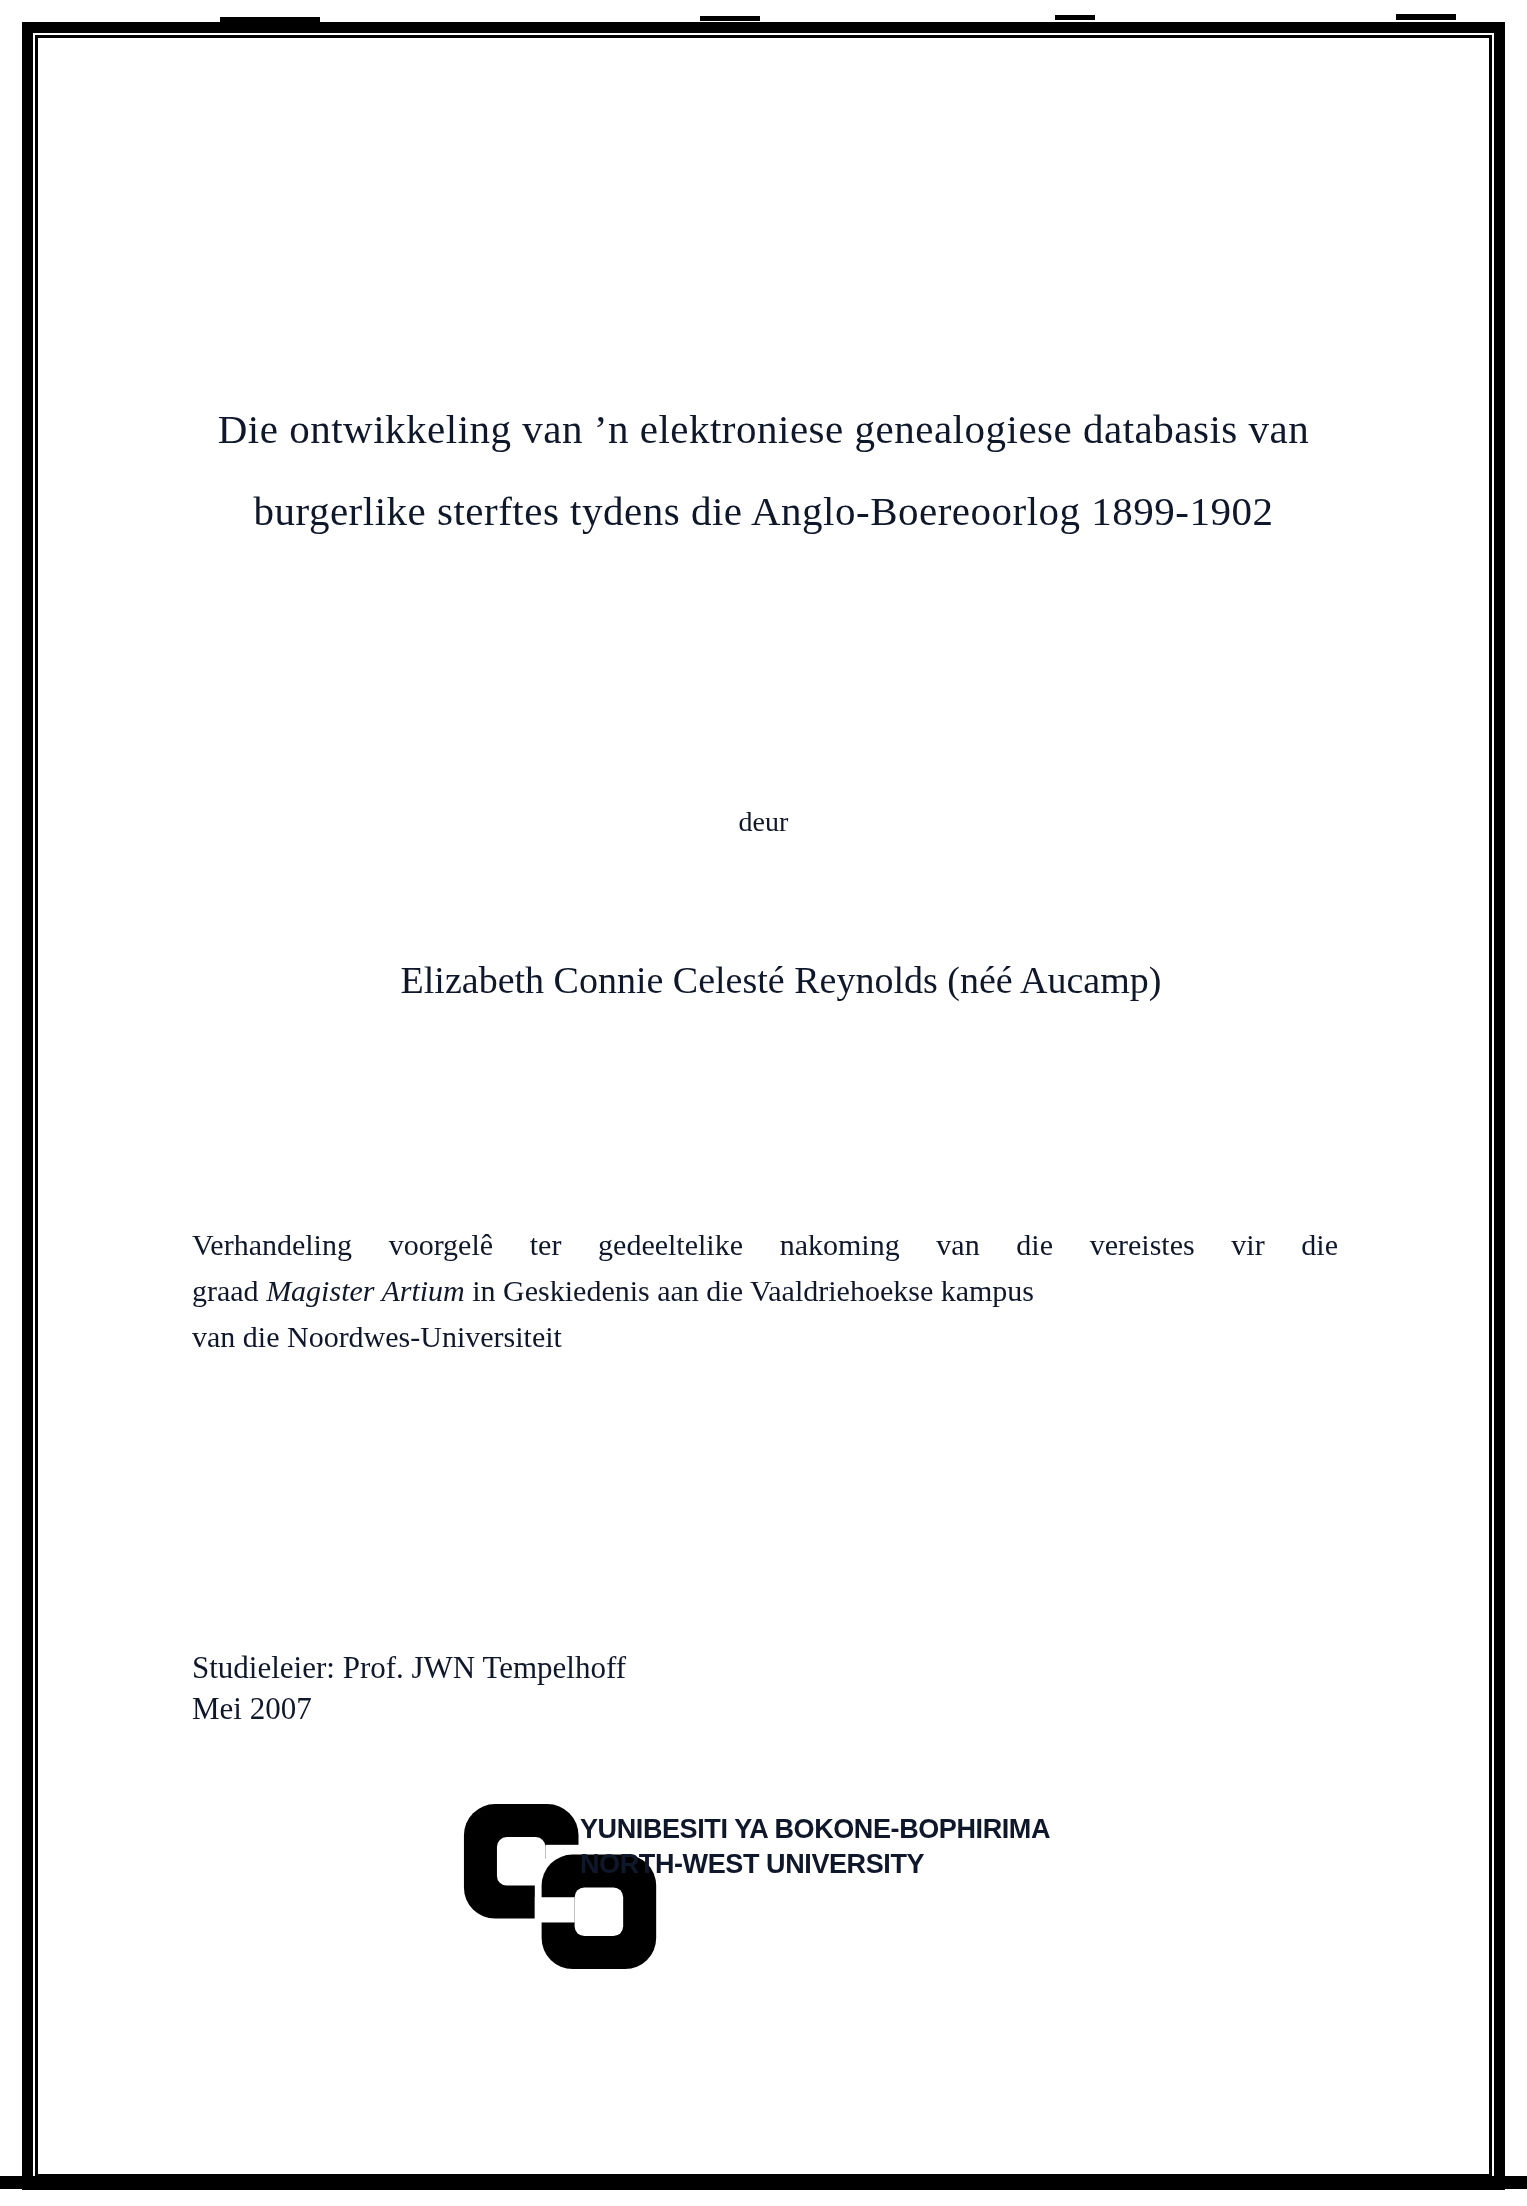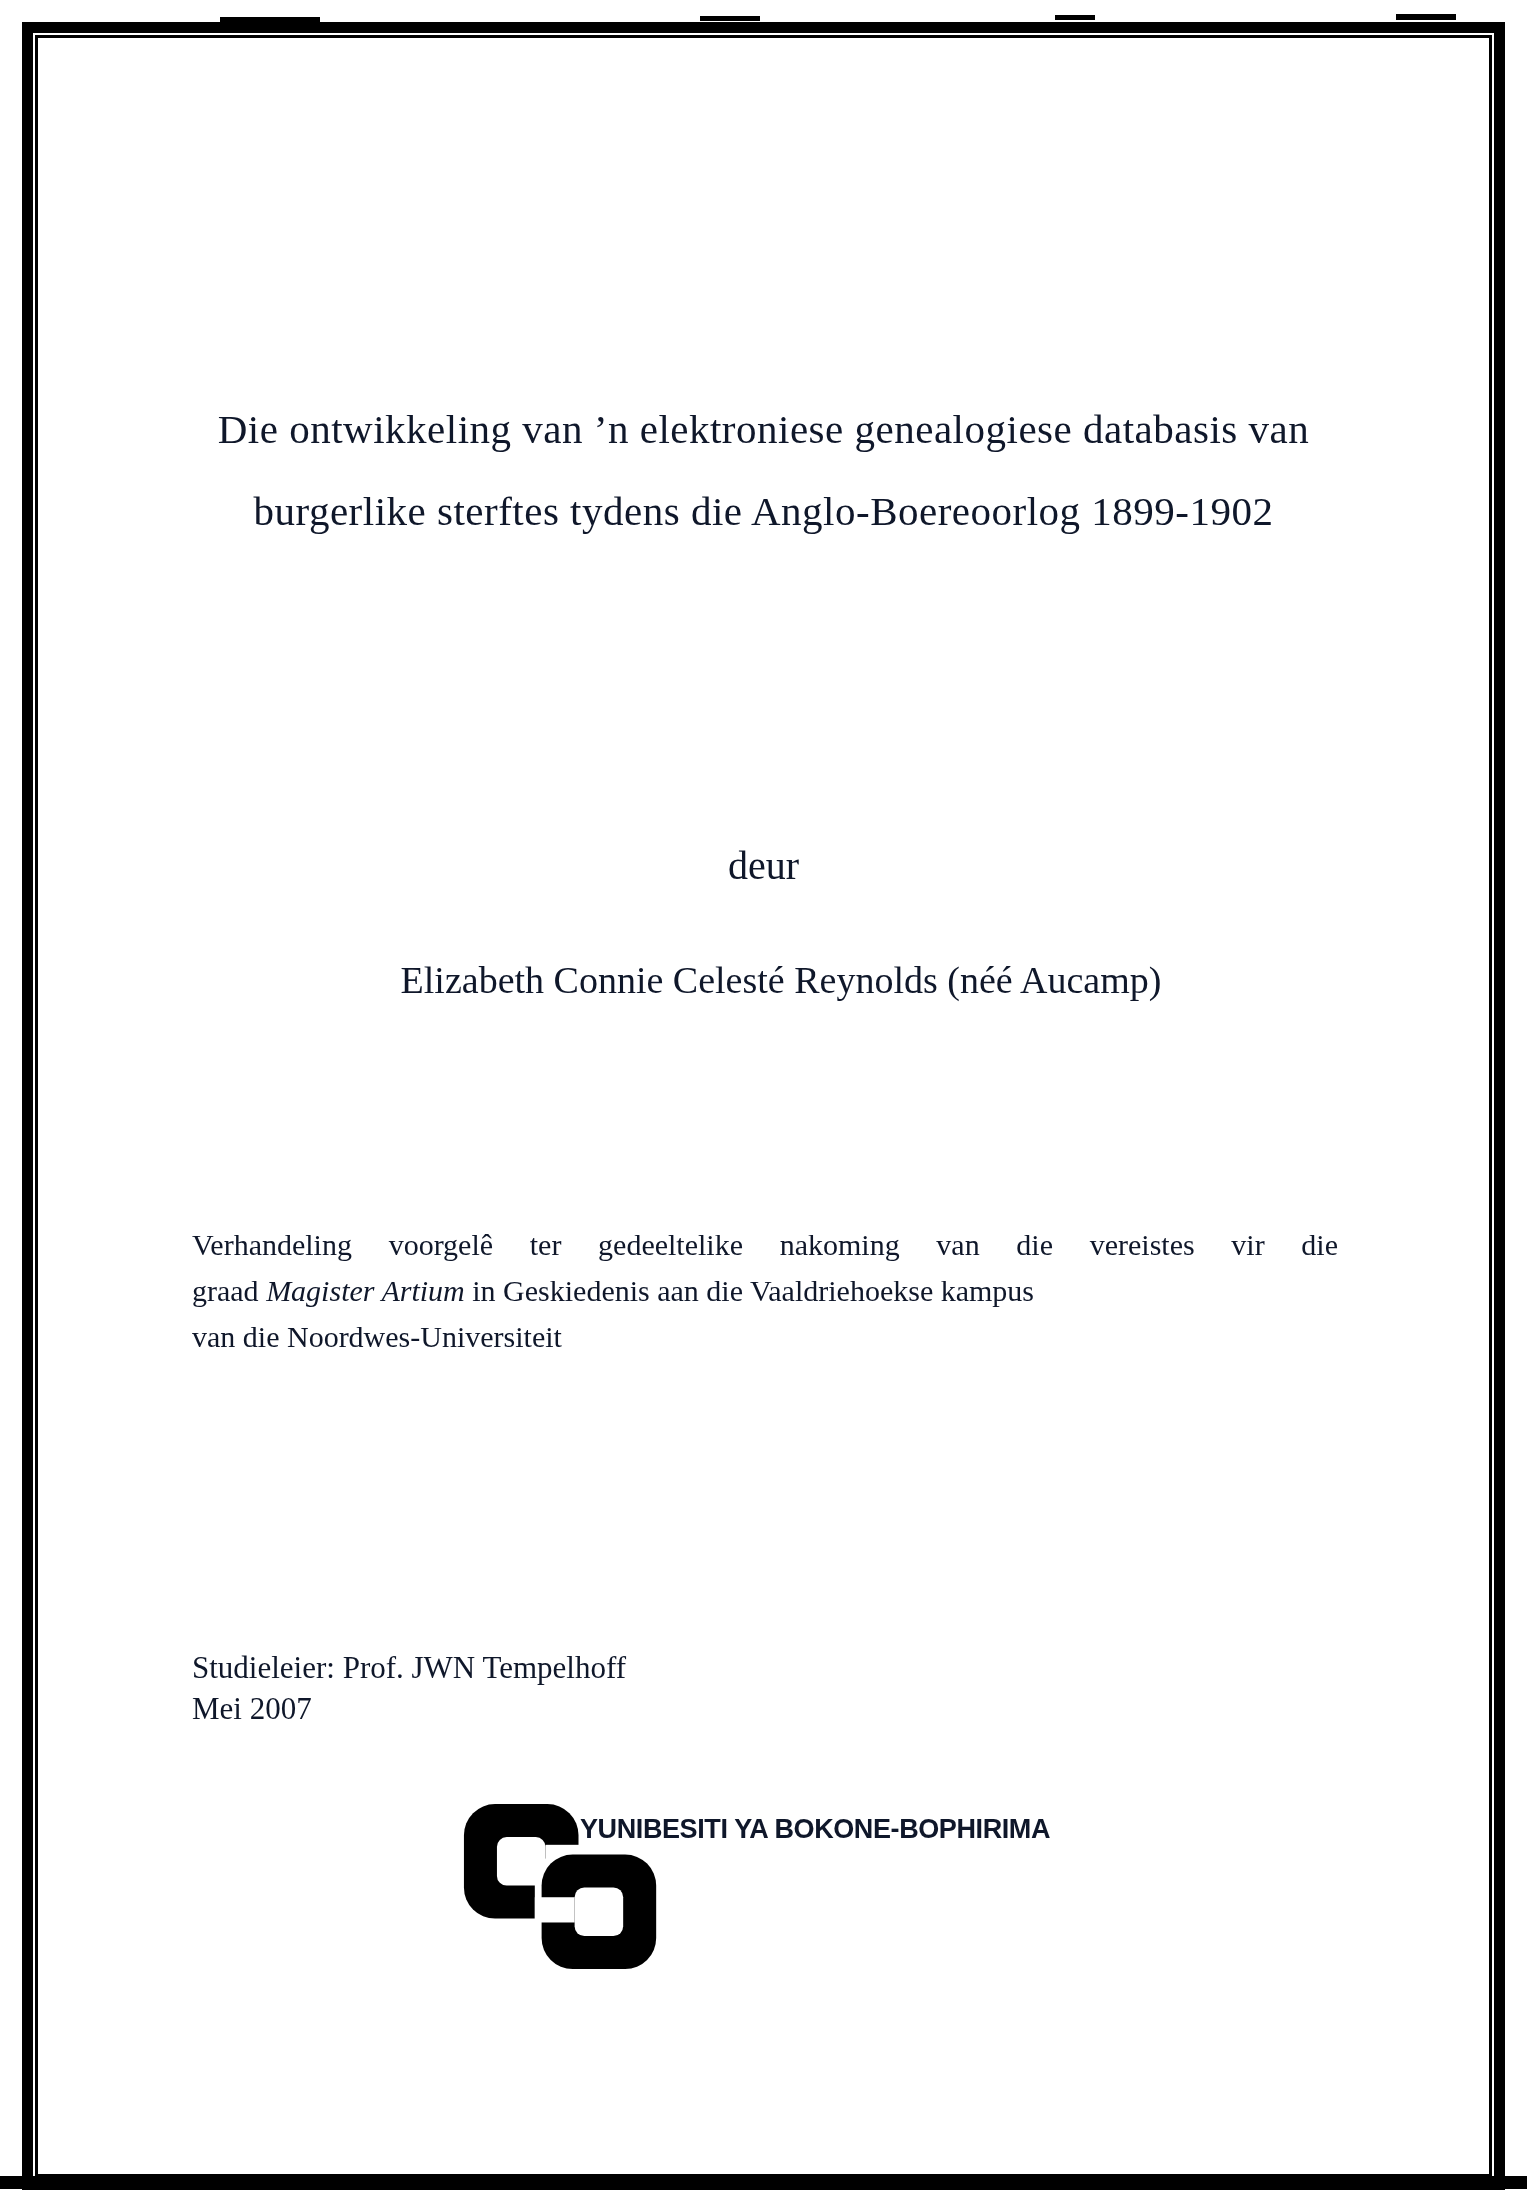--- a/index.html
+++ b/index.html
@@ -55,22 +55,21 @@
     font-size: 41px;
     line-height: 82px;
     letter-spacing: 0.5px;
   }
   .byline {
     position: absolute;
     left: 0;
     right: 0;
     top: 806px;
     text-align: center;
-    font-size: 40px;
-    margin-top: 36px;
+    font-size: 28px;
   }
   .author {
     position: absolute;
     left: 0;
     right: 0;
     top: 958px;
     text-align: center;
     font-size: 38px;
     padding-left: 35px;
   }
@@ -168,15 +167,16 @@
     <g transform="translate(80,52)">
       <rect x="-5" y="-5" width="132" height="132" rx="38" fill="#fff"></rect>
       <rect x="2" y="2" width="118" height="118" rx="32" fill="#000"></rect>
       <rect x="36" y="36" width="50" height="50" rx="10" fill="#fff"></rect>
       <rect x="-5" y="46" width="41" height="26" fill="#fff"></rect>
     </g>
   </svg>
 
   <div class="logo-text">
     <div>YUNIBESITI YA BOKONE-BOPHIRIMA</div>
+    <div>NORTH-WEST UNIVERSITY</div>
   </div>
 
 </div>
 
 </body></html>

